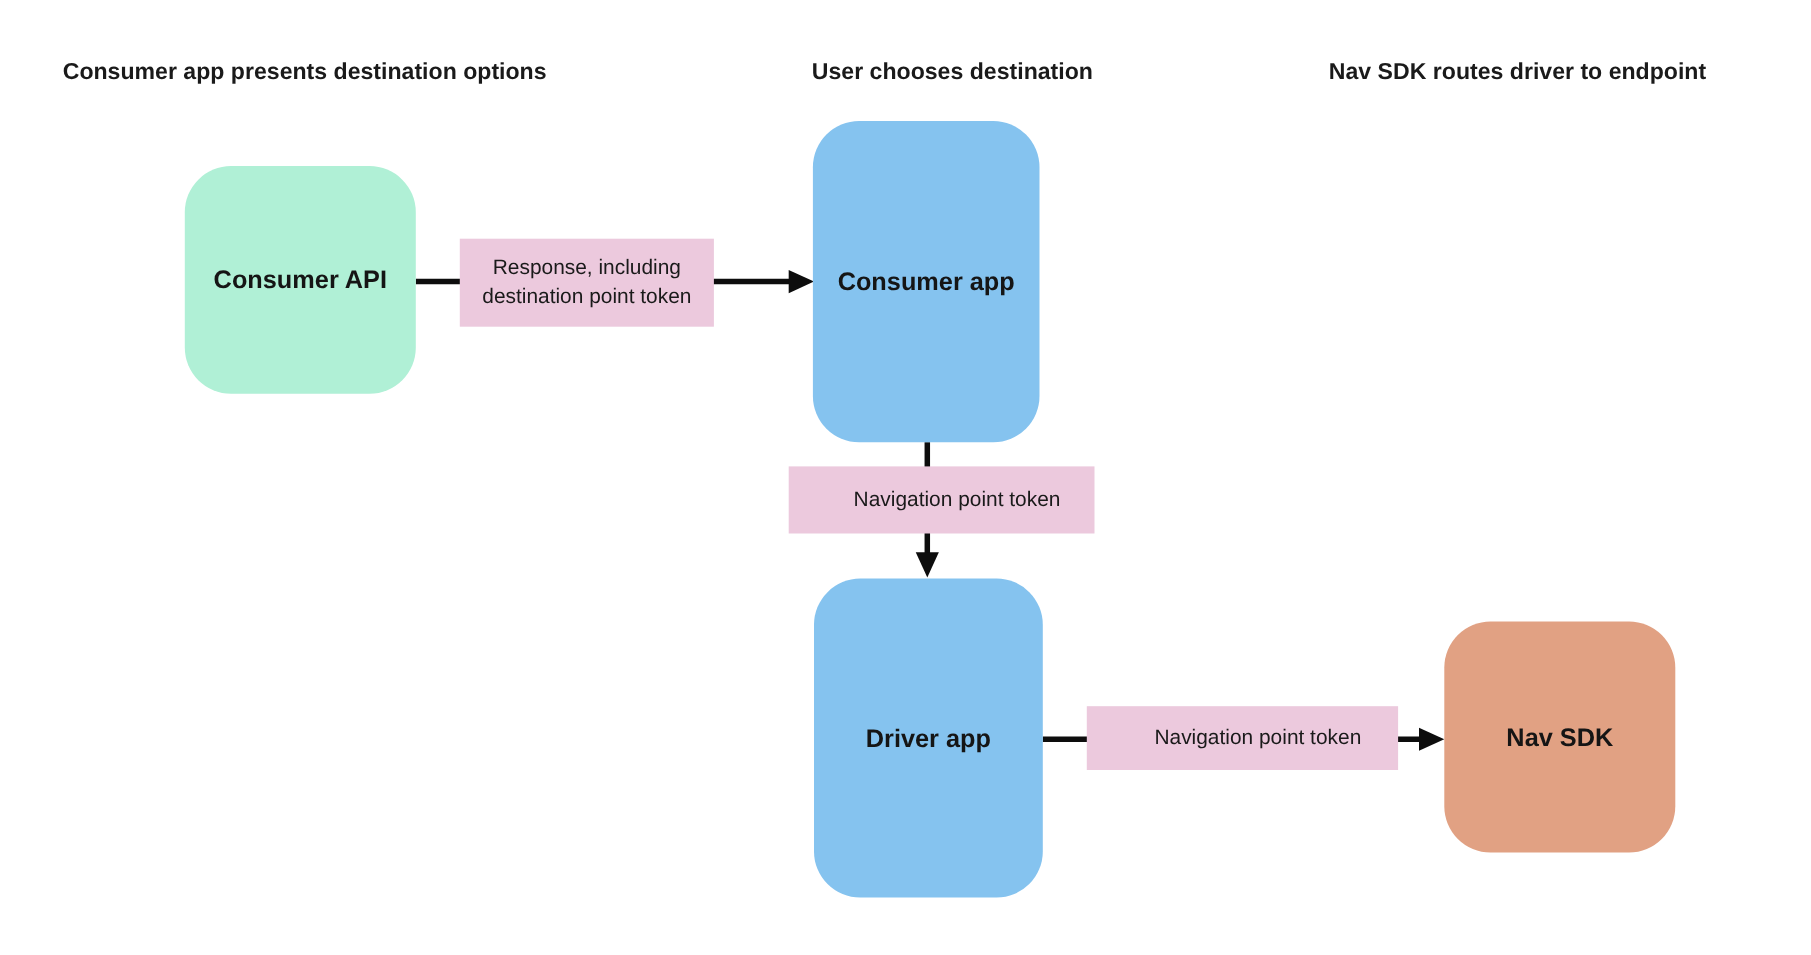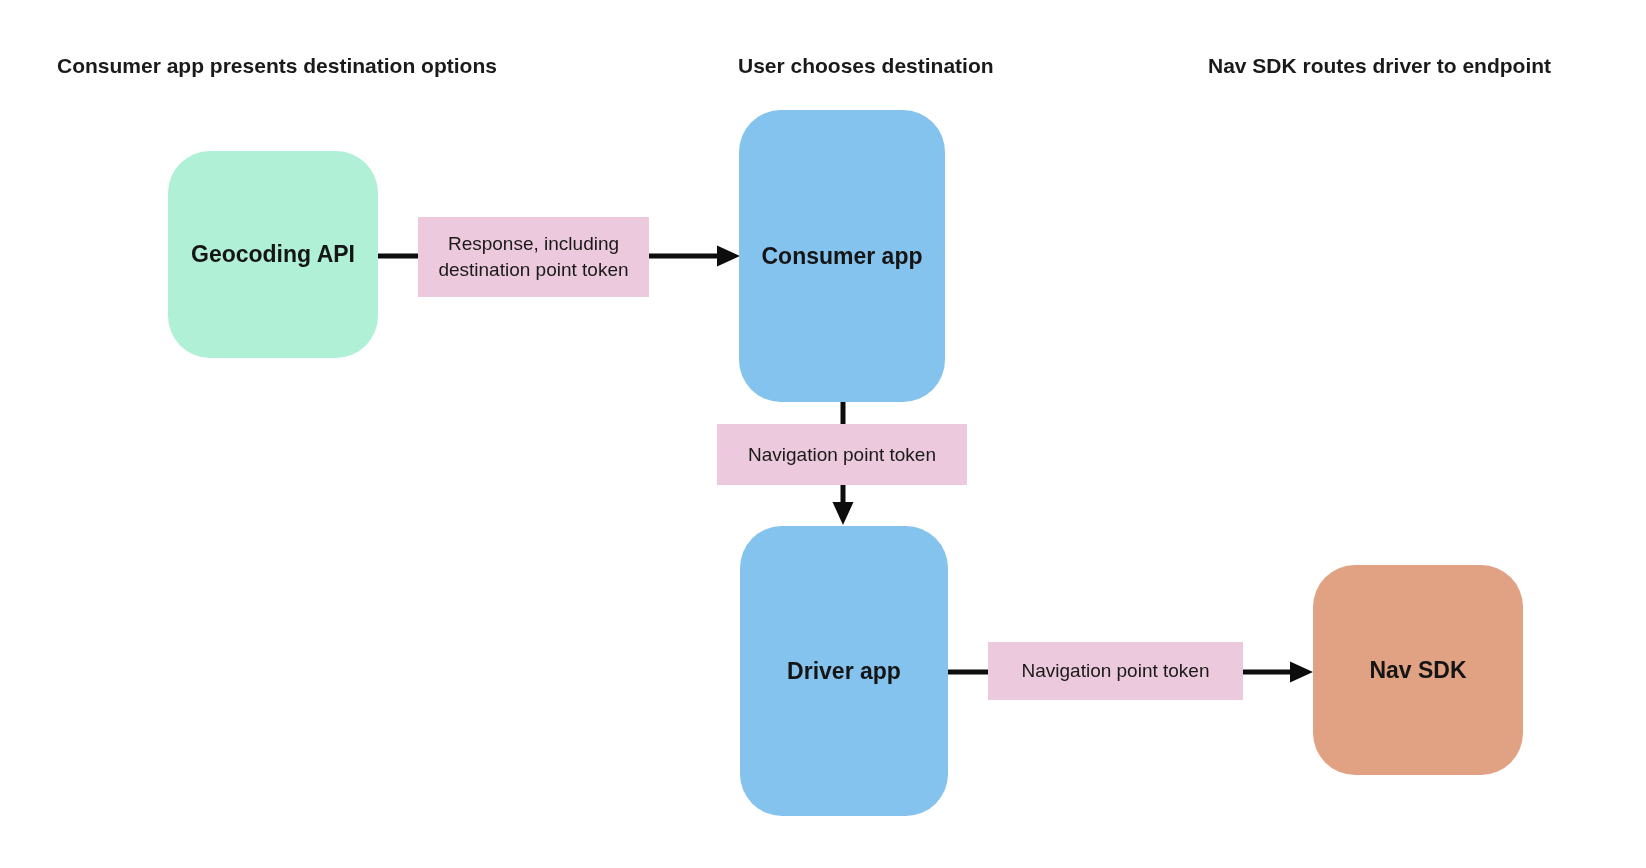--- a/index.html
+++ b/index.html
@@ -52,20 +52,21 @@
     position: absolute;
     display: flex;
     align-items: center;
     justify-content: center;
     text-align: center;
     font-size: 19px;
     font-weight: 400;
     color: #1a1a1a;
     line-height: 1.35;
     z-index: 2;
+    padding-left: 28px;
   }
   .edge-label-1 { left: 418px; top: 217px; width: 231px; height: 80px; padding: 0 6px; box-sizing: border-box; }
   .edge-label-2 { left: 717px; top: 424px; width: 250px; height: 61px; }
   .edge-label-3 { left: 988px; top: 642px; width: 255px; height: 58px; }
 
   .arrow-layer {
     position: absolute;
     left: 0; top: 0;
     width: 1646px;
     height: 868px;
@@ -94,21 +95,21 @@
       <line x1="948" y1="672" x2="1293" y2="672" stroke-width="5" style="stroke: rgb(13, 13, 13);"></line>
       <polygon points="1313,672 1290,661.5 1290,682.5" style="fill: rgb(13, 13, 13);"></polygon>
     </g>
   </svg>
 
   <div class="edge-label edge-label-1" style="background-color: rgb(236, 201, 221);">Response, including destination point token</div>
   <div class="edge-label edge-label-2" style="background-color: rgb(236, 201, 221);">Navigation point token</div>
   <div class="edge-label edge-label-3" style="background-color: rgb(236, 201, 221);">Navigation point token</div>
 
   <div class="node node-geocoding" style="background-color: rgb(176, 240, 214);">
-    <span class="node-label">Geocoding API</span>
+    <span class="node-label">Consumer API</span>
   </div>
   <div class="node node-consumer" style="background-color: rgb(133, 195, 239);">
     <span class="node-label">Consumer app</span>
   </div>
   <div class="node node-driver" style="background-color: rgb(133, 195, 239);">
     <span class="node-label">Driver app</span>
   </div>
   <div class="node node-navsdk" style="background-color: rgb(225, 161, 131);">
     <span class="node-label">Nav SDK</span>
   </div>

